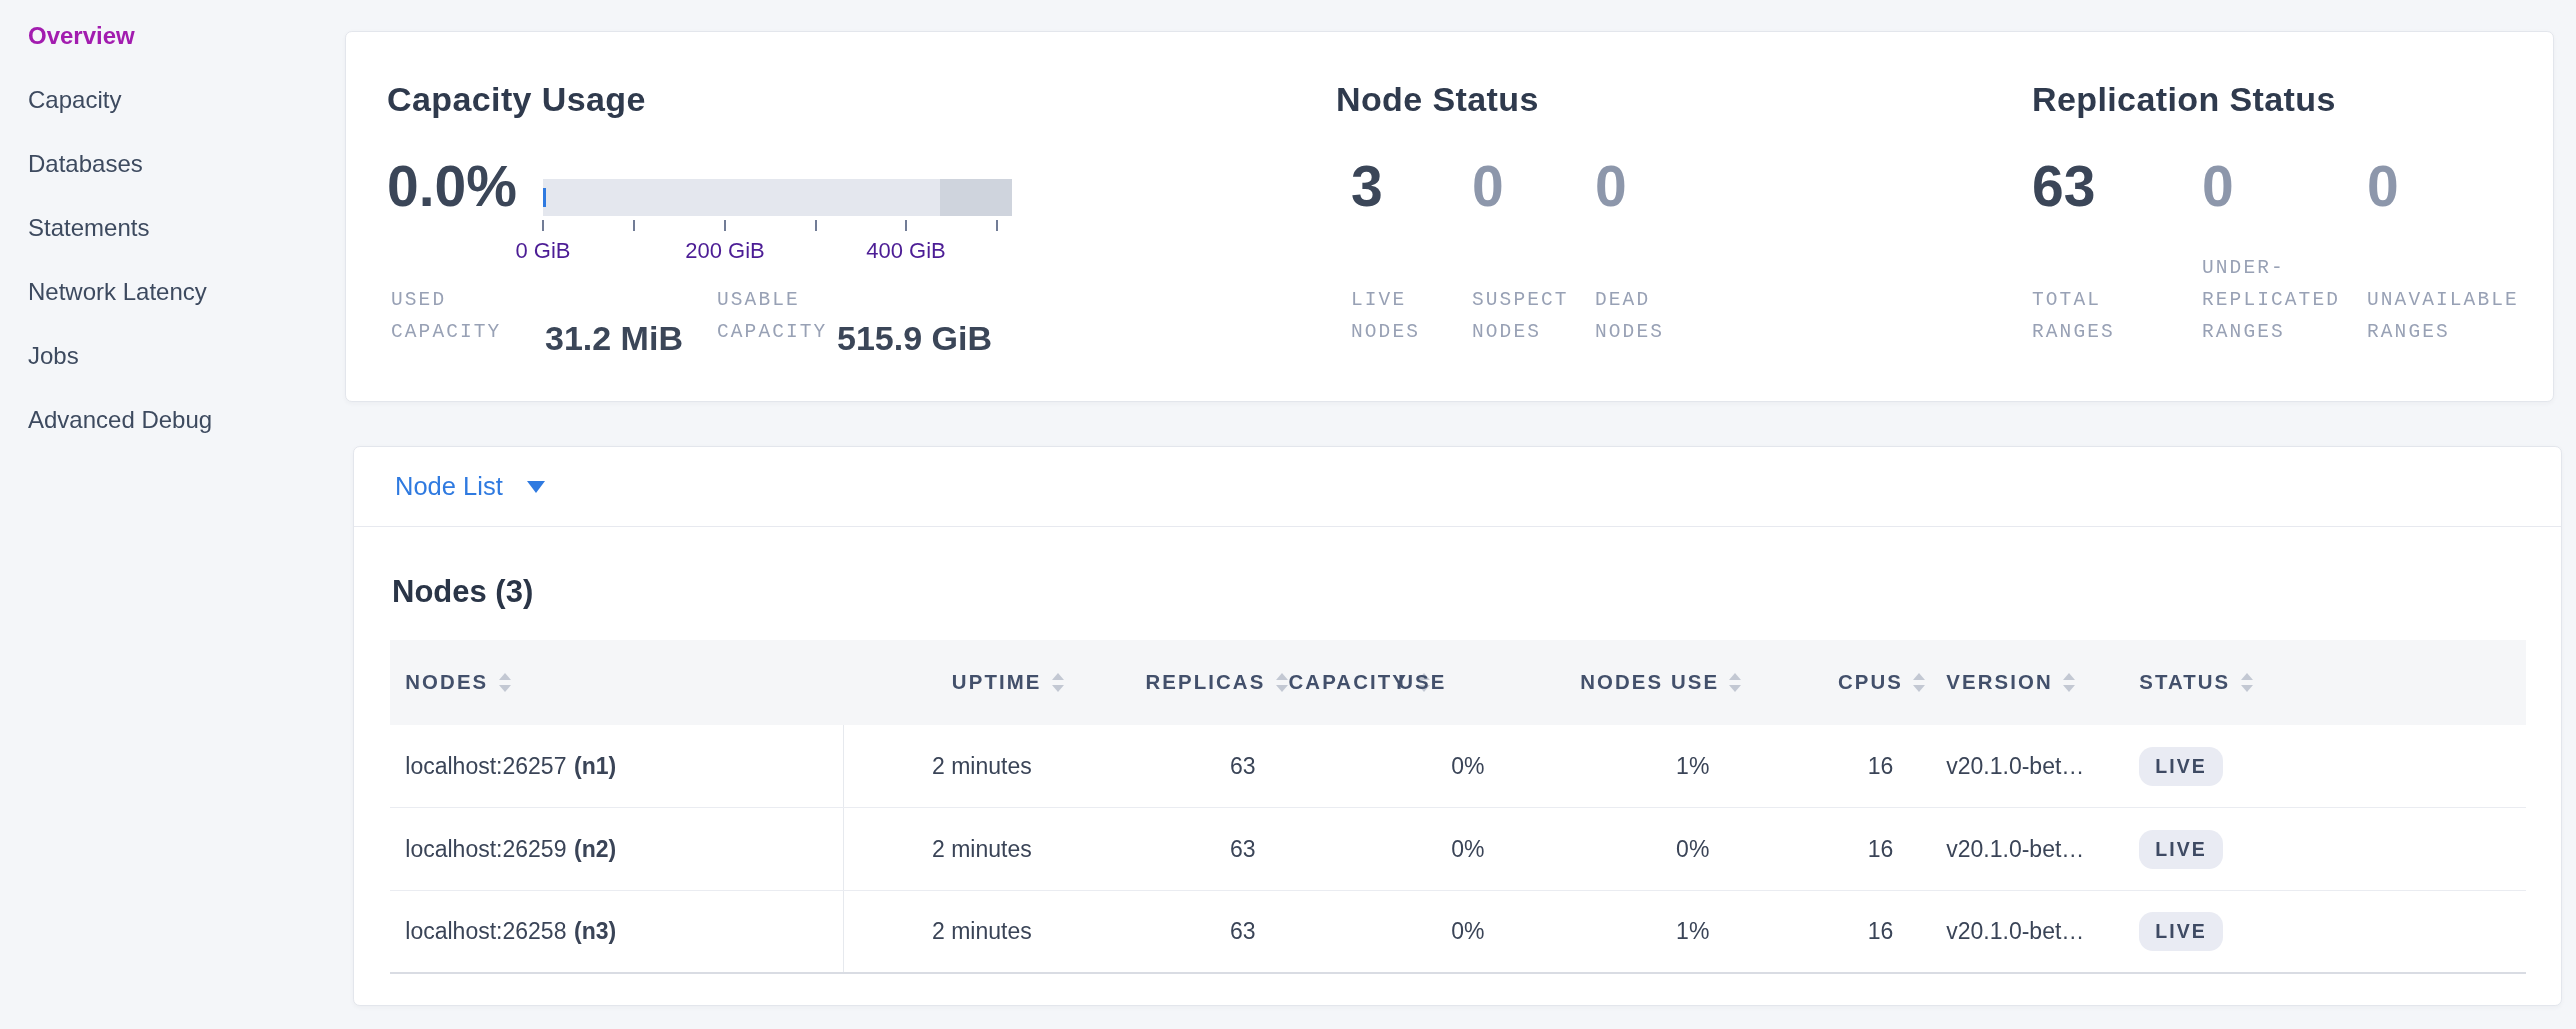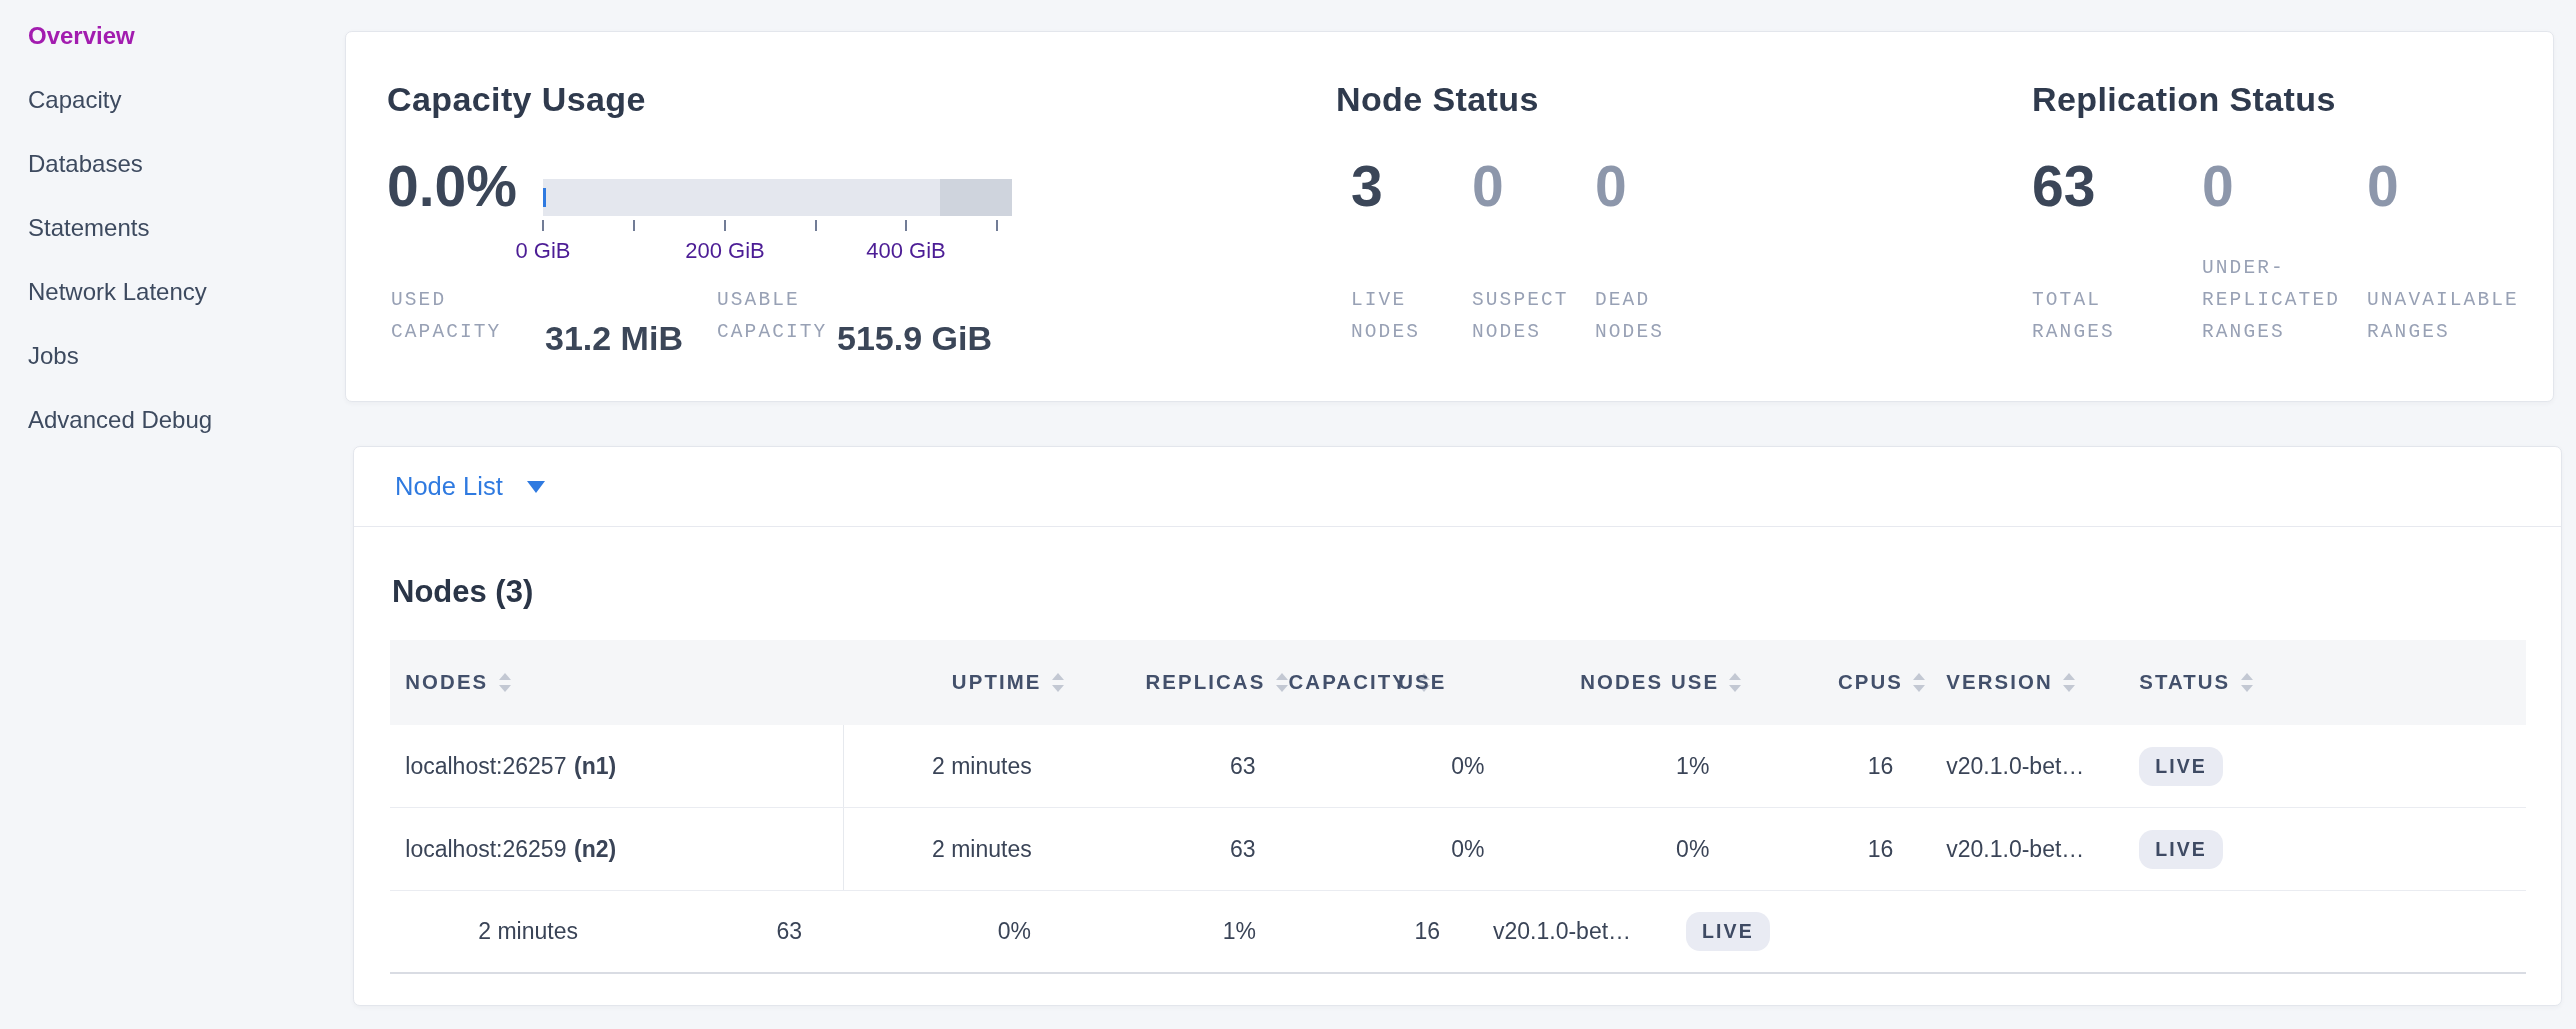--- a/index.html
+++ b/index.html
@@ -271,20 +271,24 @@
       <div class="cell c-capacity">0%</div>
       <div class="cell c-memory">0%</div>
       <div class="cell c-cpus">16</div>
       <div class="cell c-version">v20.1.0-bet…</div>
       <div class="cell c-status">
         <span class="badge">LIVE</span>
       </div>
     </div>
 
     <div class="trow">
+      <div class="cell c-nodes">
+        <span>localhost:26258</span>
+        <span class="node-id">(n3)</span>
+      </div>
       <div class="cell c-uptime">2 minutes</div>
       <div class="cell c-replicas">63</div>
       <div class="cell c-capacity">0%</div>
       <div class="cell c-memory">1%</div>
       <div class="cell c-cpus">16</div>
       <div class="cell c-version">v20.1.0-bet…</div>
       <div class="cell c-status">
         <span class="badge">LIVE</span>
       </div>
     </div>

